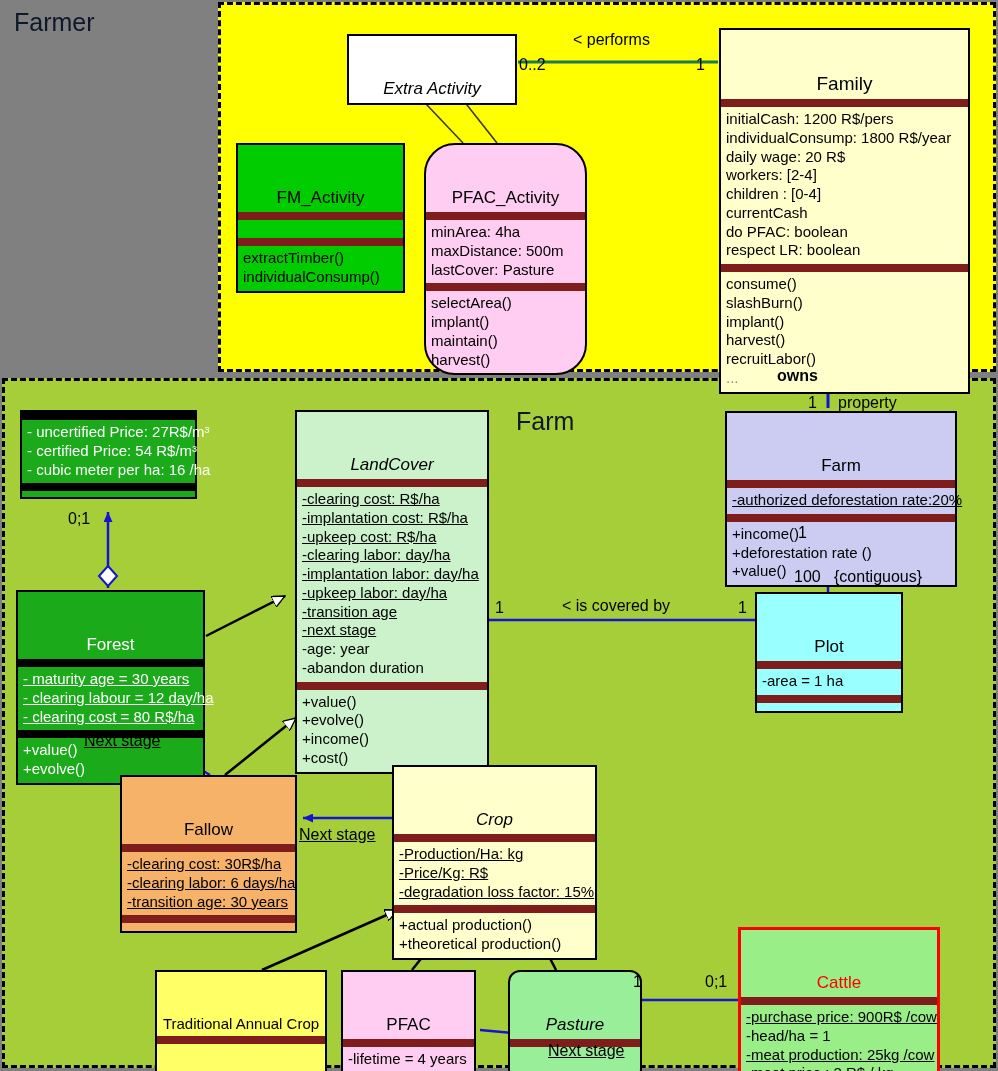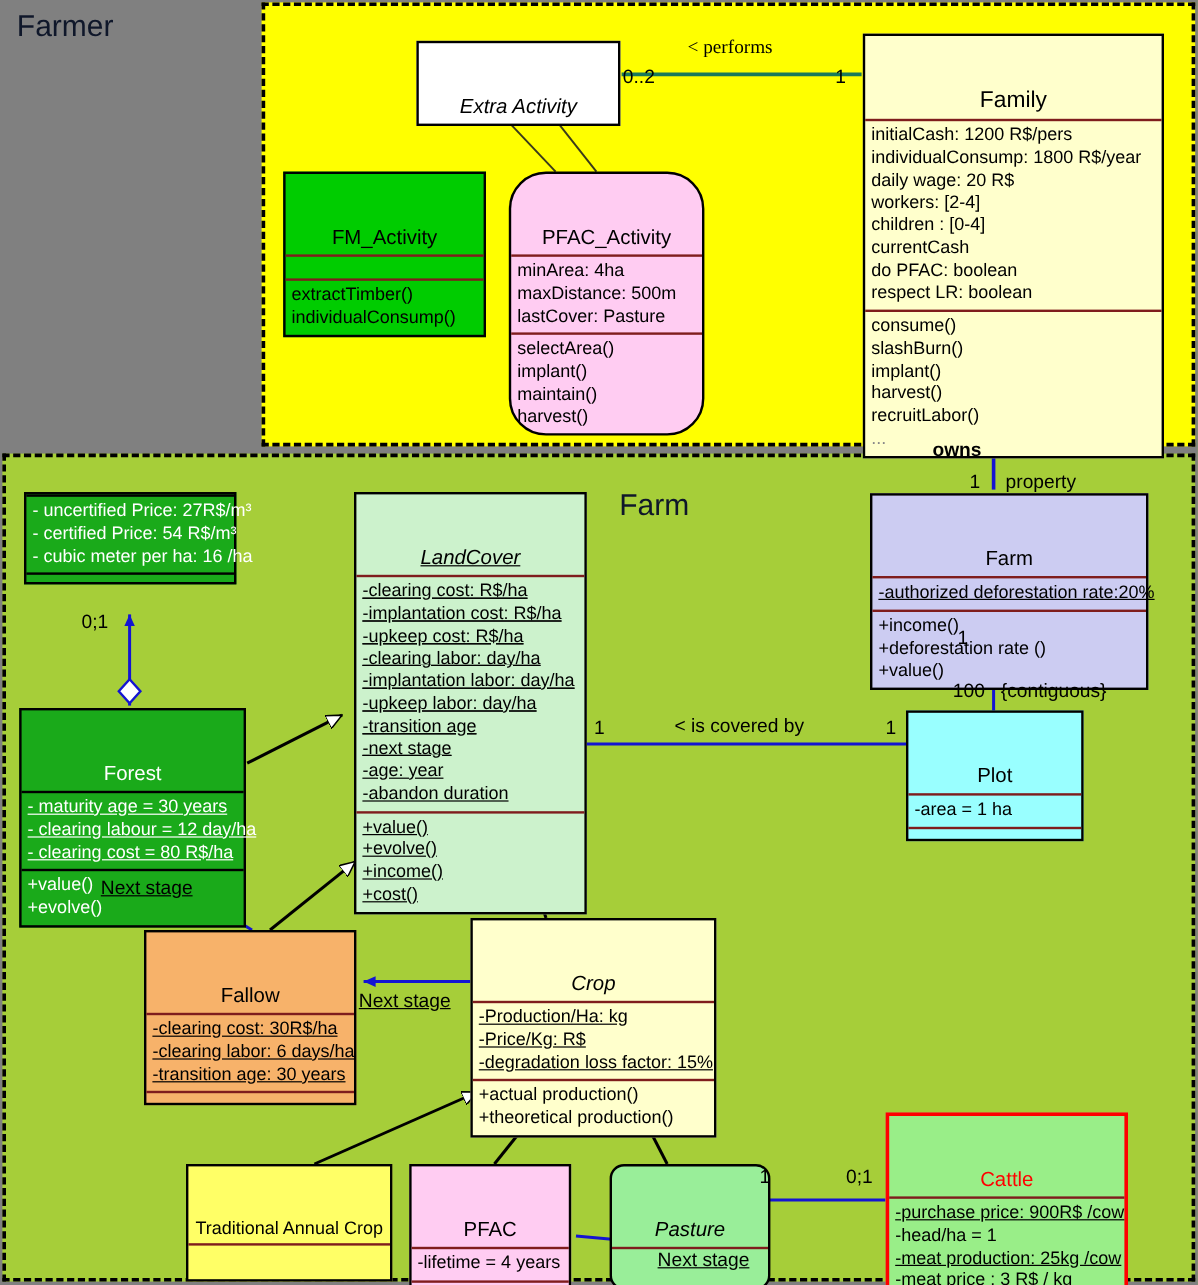--- a/index.html
+++ b/index.html
@@ -14,21 +14,21 @@
       border:3px dashed #000;}
   .pkg-title{position:absolute;font-size:25px;color:#0f172a;white-space:nowrap;}
   #farmer-title{left:14px;top:8px;}
   #farm-title{left:516px;top:407px;}
 
   
   .cls{position:absolute;box-sizing:border-box;border:2px solid #000;}
   .cls .name{text-align:center;padding:3px 4px 4px;font-size:17px;white-space:nowrap;
       overflow:hidden;margin-top:40px;}
   .cls .name.ital{font-style:italic;}
-  .cls .sec{border-top:2px solid #7f1d1d;padding:3px 5px 4px;font-size:15px;line-height:1.25;}
+  .cls .sec{border-top:8px solid #7f1d1d;padding:3px 5px 4px;font-size:15px;line-height:1.25;}
   .cls .sec.empty{min-height:18px;padding:0;}
   .cls .sec div{white-space:nowrap;}
   .u{text-decoration:underline;}
 
   
   .th-white{background:#ffffff;}
   .th-green{background:#00cc00;}
   .th-pink{background:#ffccf2;}
   .th-cream{background:#ffffcc;}
   .th-dkgreen{background:#1aaa1a;color:#ffffff;}
@@ -175,21 +175,21 @@
       <div class="u">- maturity age = 30 years</div>
       <div class="u">- clearing labour = 12 day/ha</div>
       <div class="u">- clearing cost = 80 R$/ha</div>
     </div>
     <div class="sec">
       <div>+value()</div>
       <div>+evolve()</div>
     </div>
   </div>
 
-  <div class="cls th-ltgreen" style="left:295px;top:410px;width:194px;text-decoration:underline;">
+  <div class="cls th-ltgreen" style="left:295px;top:410px;width:194px;">
     <div class="name ital">LandCover</div>
     <div class="sec">
       <div class="u">-clearing cost: R$/ha</div>
       <div class="u">-implantation cost: R$/ha</div>
       <div class="u">-upkeep cost: R$/ha</div>
       <div class="u">-clearing labor: day/ha</div>
       <div class="u">-implantation labor: day/ha</div>
       <div class="u">-upkeep labor: day/ha</div>
       <div class="u">-transition age</div>
       <div class="u">-next stage</div>
@@ -271,21 +271,21 @@
       <div class="u">-purchase price: 900R$ /cow</div>
       <div>-head/ha = 1</div>
       <div class="u">-meat production: 25kg /cow</div>
       <div class="u">-meat price : 3 R$ / kg</div>
     </div>
     <div class="sec">
       <div>+evolve()</div>
     </div>
   </div>
 
-  <div class="lbl big" style="left:573px;top:31px;font-family:Liberation Serif, serif;">&lt; performs</div>
+  <div class="lbl big" style="left:573px;top:31px;">&lt; performs</div>
   <div class="lbl big" style="left:519px;top:56px;">0..2</div>
   <div class="lbl big" style="left:696px;top:56px;">1</div>
 
   <div class="lbl big" style="left:777px;top:367px;font-weight:bold;">owns</div>
   <div class="lbl big" style="left:808px;top:394px;">1</div>
   <div class="lbl big" style="left:838px;top:394px;">property</div>
 
   <div class="lbl big" style="left:68px;top:510px;">0;1</div>
 
   <div class="lbl big" style="left:798px;top:524px;">1</div>

